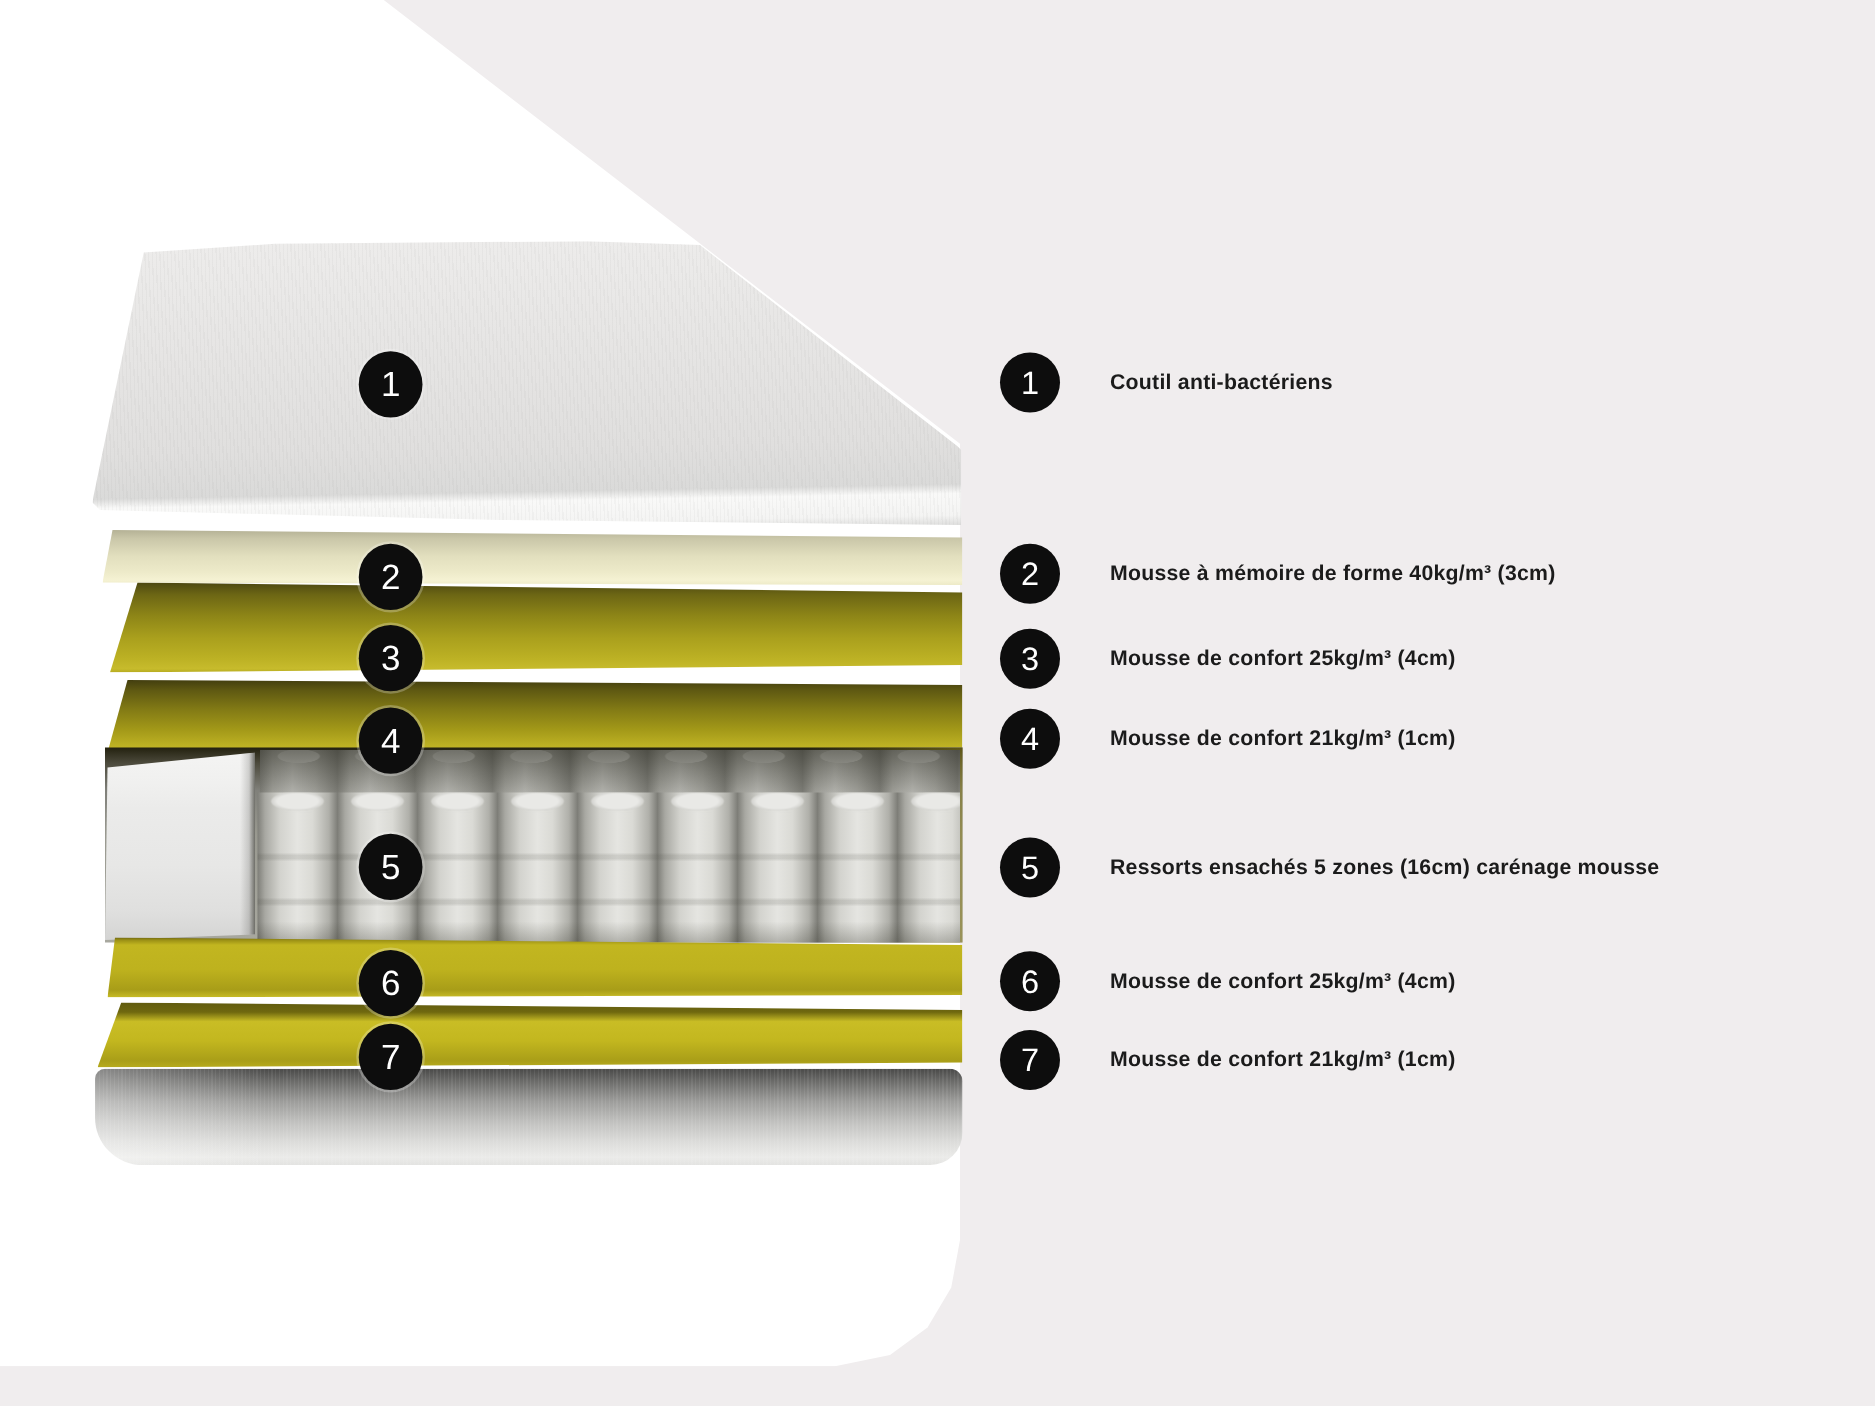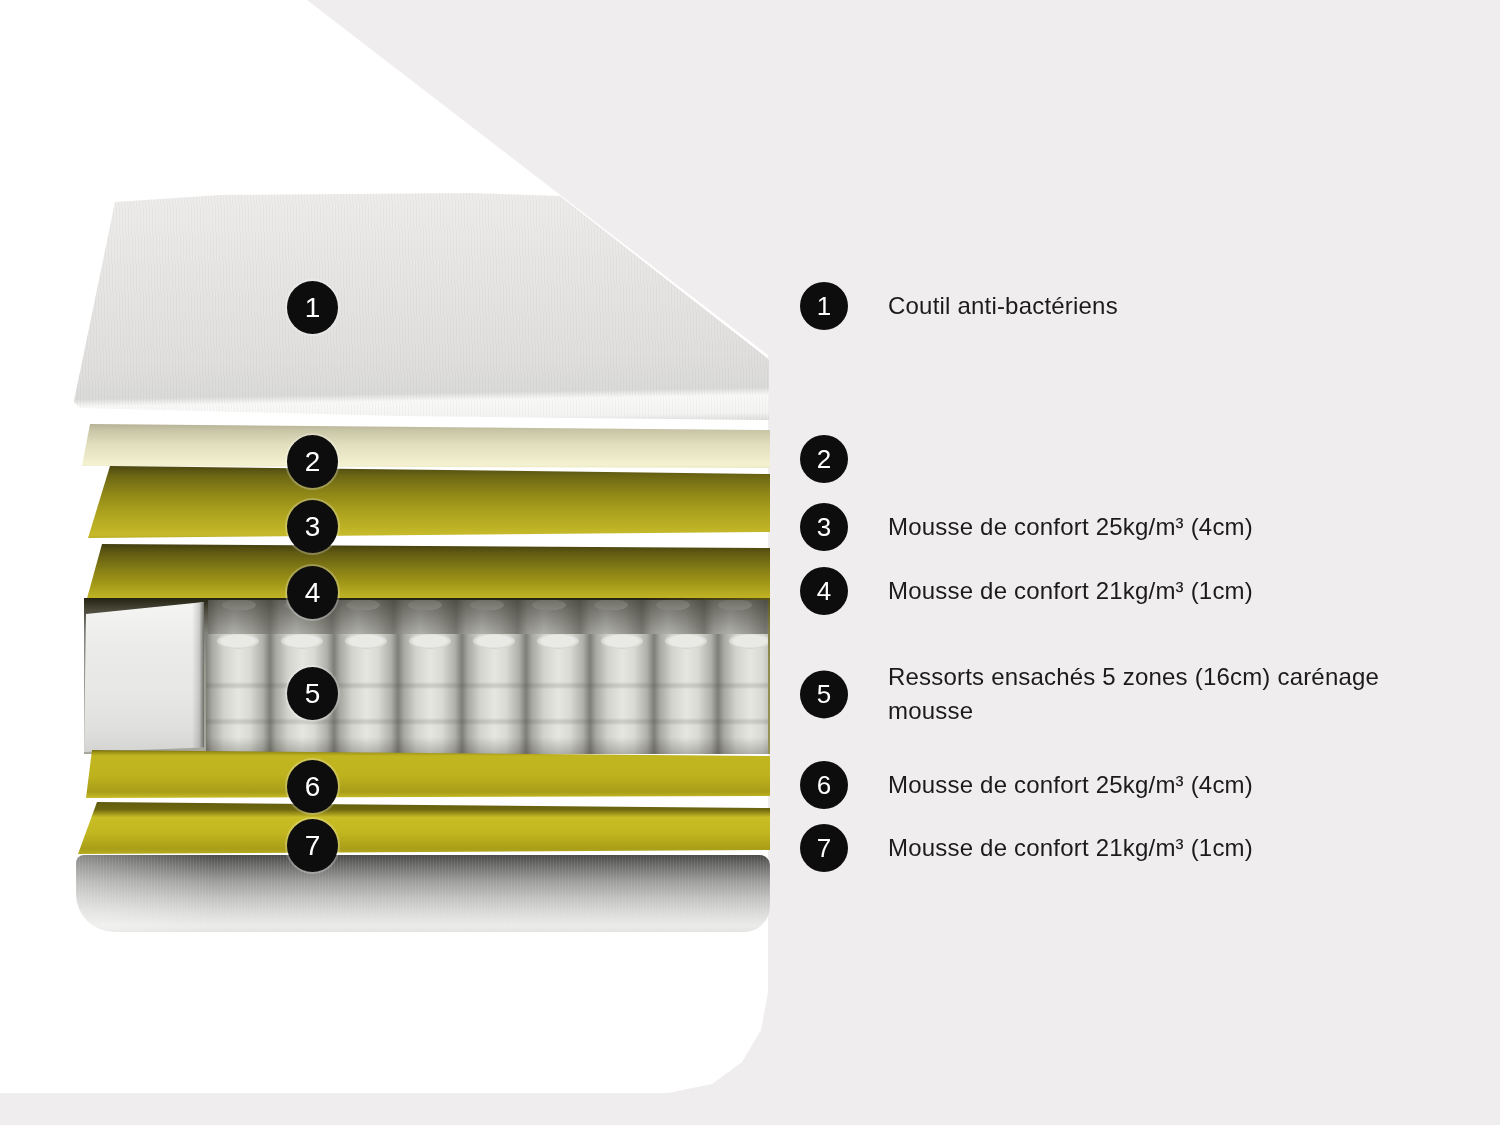--- a/index.html
+++ b/index.html
@@ -127,21 +127,21 @@
     position:absolute;left:800px;transform:translateY(-50%);
     display:flex;align-items:center;gap:40px;
   }
   .legend-circle{
     flex:0 0 auto;width:48px;height:48px;border-radius:50%;
     background:#0d0d0d;color:#ffffff;
     display:flex;align-items:center;justify-content:center;
     font-size:26px;font-weight:500;line-height:1;
   }
   .legend-label{
-    max-width:560px;font-size:24px;font-weight:400;color:#1b1b1b;
+    max-width:560px;font-size:17px;font-weight:700;color:#1b1b1b;
     line-height:1.4;letter-spacing:0.2px;
   }
 </style>
 </head>
 <body>
 
 <div class="canvas">
 
   <div class="white-shape"></div>
 
@@ -167,20 +167,21 @@
     <div class="marker" style="left:287px;top:819px;">7</div>
   </div>
 
   <div>
     <div class="legend-row" style="top:306px;">
       <div class="legend-circle">1</div>
       <div class="legend-label">Coutil anti-bactériens</div>
     </div>
     <div class="legend-row" style="top:459px;">
       <div class="legend-circle">2</div>
+      <div class="legend-label">Mousse à mémoire de forme 40kg/m³ (3cm)</div>
     </div>
     <div class="legend-row" style="top:527px;">
       <div class="legend-circle">3</div>
       <div class="legend-label">Mousse de confort 25kg/m³ (4cm)</div>
     </div>
     <div class="legend-row" style="top:591px;">
       <div class="legend-circle">4</div>
       <div class="legend-label">Mousse de confort 21kg/m³ (1cm)</div>
     </div>
     <div class="legend-row" style="top:694px;">

